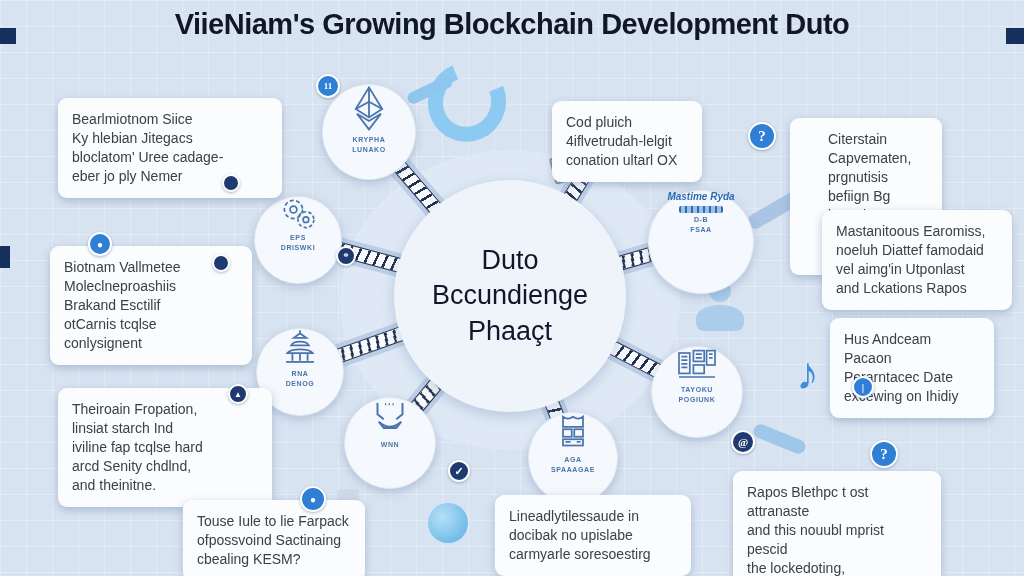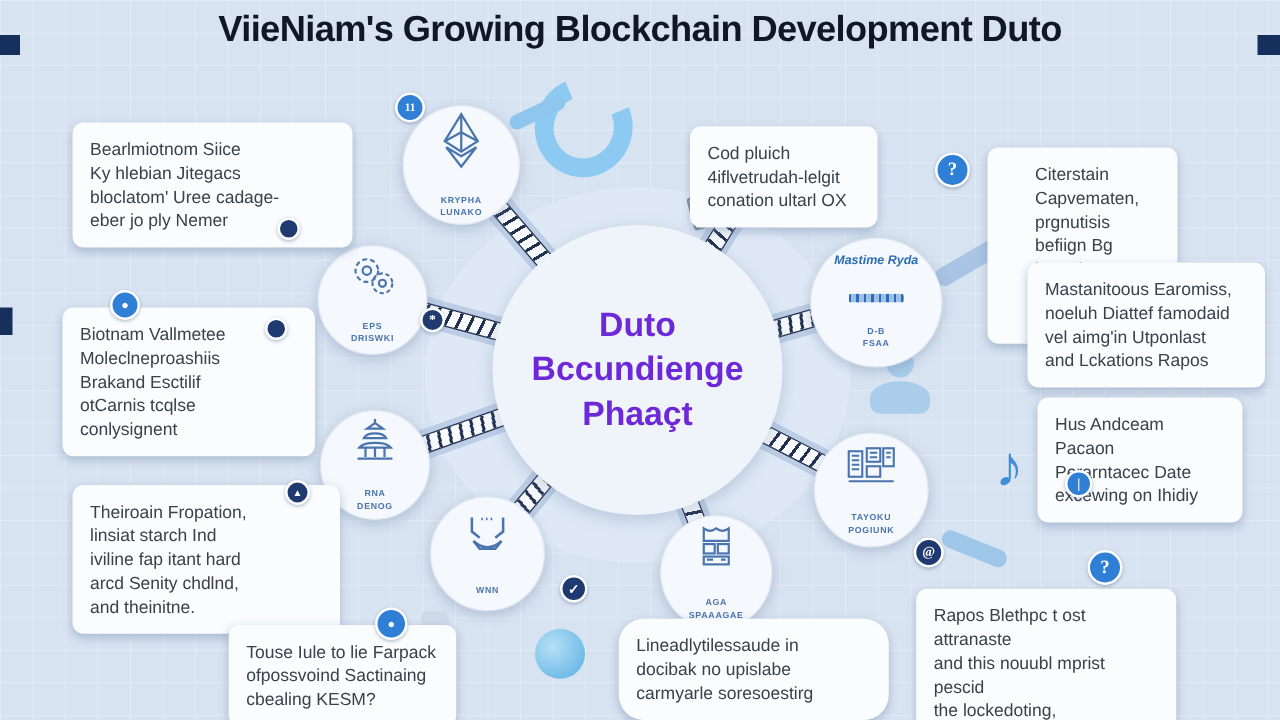--- a/index.html
+++ b/index.html
@@ -18,39 +18,39 @@
     font-size:29px; font-weight:800; color:#101828; letter-spacing:-.5px;
   }
   
   .halo { position:absolute; left:340px; top:150px; width:340px; height:300px;
     border-radius:50%; background:#dfe9f6; }
   .hub {
     position:absolute; left:394px; top:180px; width:232px; height:232px;
     border-radius:50%; background:#eff3fa; box-shadow:0 4px 14px rgba(110,135,170,.35);
     display:flex; align-items:center; justify-content:center; text-align:center; z-index:5;
   }
-  .hub span { font-size:27px; font-weight:700; color:#6d28d9; line-height:1.32; white-space:pre-line; }
+  .hub span { font-size:27px; font-weight:400; color:#0f172a; line-height:1.32; white-space:pre-line; }
   
   .spoke { position:absolute; left:510px; top:295px; height:24px; margin-top:-12px;
     background:#bccde5; border-radius:12px; transform-origin:0 50%; z-index:2; }
   .spoke .strip { position:absolute; left:50%; top:50%; width:44%; height:15px;
     transform:translateY(-50%); background:#f8fafd; border:1.5px solid #20304e; border-radius:2px;
     background-image:repeating-linear-gradient(100deg,#20304e 0 2.5px, transparent 2.5px 9px); }
   .s1 { width:218px; transform:rotate(-130.7deg); }
   .s2 { width:220px; transform:rotate(-165deg); }
   .s3 { width:223px; transform:rotate(160.4deg); }
   .s4 { width:191px; transform:rotate(129.7deg); }
   .s5 { width:172px; transform:rotate(68.8deg); }
   .s6 { width:208px; transform:rotate(27.2deg); }
   .s7 { width:198px; transform:rotate(-16.1deg); }
   .s8 { width:175px; transform:rotate(-58.2deg); }
   
   .node { position:absolute; border-radius:50%; background:#f5f8fc;
     border:1px solid #e1e8f2; box-shadow:0 3px 10px rgba(110,135,170,.4);
-    display:flex; flex-direction:column; align-items:center; justify-content:center; z-index:6;gap:17px; }
+    display:flex; flex-direction:column; align-items:center; justify-content:flex-start; z-index:6; }
   .node .lbl { font-size:7px; font-weight:700; color:#4a74ad; text-align:center;
     letter-spacing:.6px; white-space:pre-line; line-height:1.4; margin-top:2px; }
   .n1 { left:322px; top:84px;  width:94px; height:96px; }
   .n2 { left:254px; top:196px; width:88px; height:88px; }
   .n3 { left:256px; top:328px; width:88px; height:88px; }
   .n4 { left:344px; top:397px; width:92px; height:92px; }
   .n5 { left:528px; top:412px; width:90px; height:92px; }
   .n6 { left:651px; top:346px; width:92px; height:92px; }
   .n7 { left:648px; top:190px; width:106px; height:104px; }
   .logo-script { font-size:10px; font-style:italic; font-weight:700; color:#2d6cb5; text-align:center; line-height:1.2; }
@@ -62,21 +62,21 @@
   .callout span { font-size:14px; color:#3b4049; line-height:1.36; white-space:pre-line; font-weight:500; }
   .c1  { left:58px;  top:98px;  width:224px; }
   .c2  { left:50px;  top:246px; width:202px; }
   .c3  { left:58px;  top:388px; width:214px; }
   .c4  { left:183px; top:500px; width:182px; }
   .c5  { left:552px; top:84px;  width:150px;margin-top:17px; }
   .c6  { left:790px; top:118px; width:152px;padding-left:38px; }
   .c7  { left:822px; top:210px; width:190px; }
   .c8  { left:830px; top:318px; width:164px; }
   .c9  { left:733px; top:455px; width:208px;margin-top:16px; }
-  .c10 { left:495px; top:495px; width:216px;border-radius:20px; }
+  .c10 { left:495px; top:495px; width:196px; }
   
   .badge { position:absolute; border-radius:50%; color:#fff; display:flex;
     align-items:center; justify-content:center; font-weight:800; z-index:9;
     border:2px solid #ffffff; box-shadow:0 1px 3px rgba(60,80,120,.4);font-family:Liberation Serif, serif; }
   .navy { background:#1f3a70; } .blue { background:#2f7fd6; }
   .edge { position:absolute; background:#16305e; z-index:9; }
   .rod { position:absolute; border-radius:8px; z-index:3; }
   .curve6 { position:absolute; left:428px; top:62px; width:78px; height:80px;
     border:15px solid #8ccaf1; border-radius:50%; border-top-color:transparent;
     transform:rotate(22deg); z-index:3; }
@@ -235,21 +235,21 @@
 Ky hlebian Jitegacs
 bloclatom' Uree cadage-
 eber jo ply Nemer</span></div>
   <div class="callout c2"><span>Biotnam Vallmetee
 Moleclneproashiis
 Brakand Esctilif
 otCarnis tcqlse
 conlysignent</span></div>
   <div class="callout c3"><span>Theiroain Fropation,
 linsiat starch Ind
-iviline fap itant hard
+iviline fap tcqlse hard
 arcd Senity chdlnd,
 and theinitne.</span></div>
   <div class="callout c4"><span>Touse Iule to lie Farpack
 ofpossvoind Sactinaing
 cbealing KESM?</span></div>
   <div class="callout c5"><span>Cod pluich
 4iflvetrudah-lelgit
 conation ultarl OX</span></div>
   <div class="callout c6"><span>Citerstain Capvematen,
 prgnutisis befiign Bg bersel

